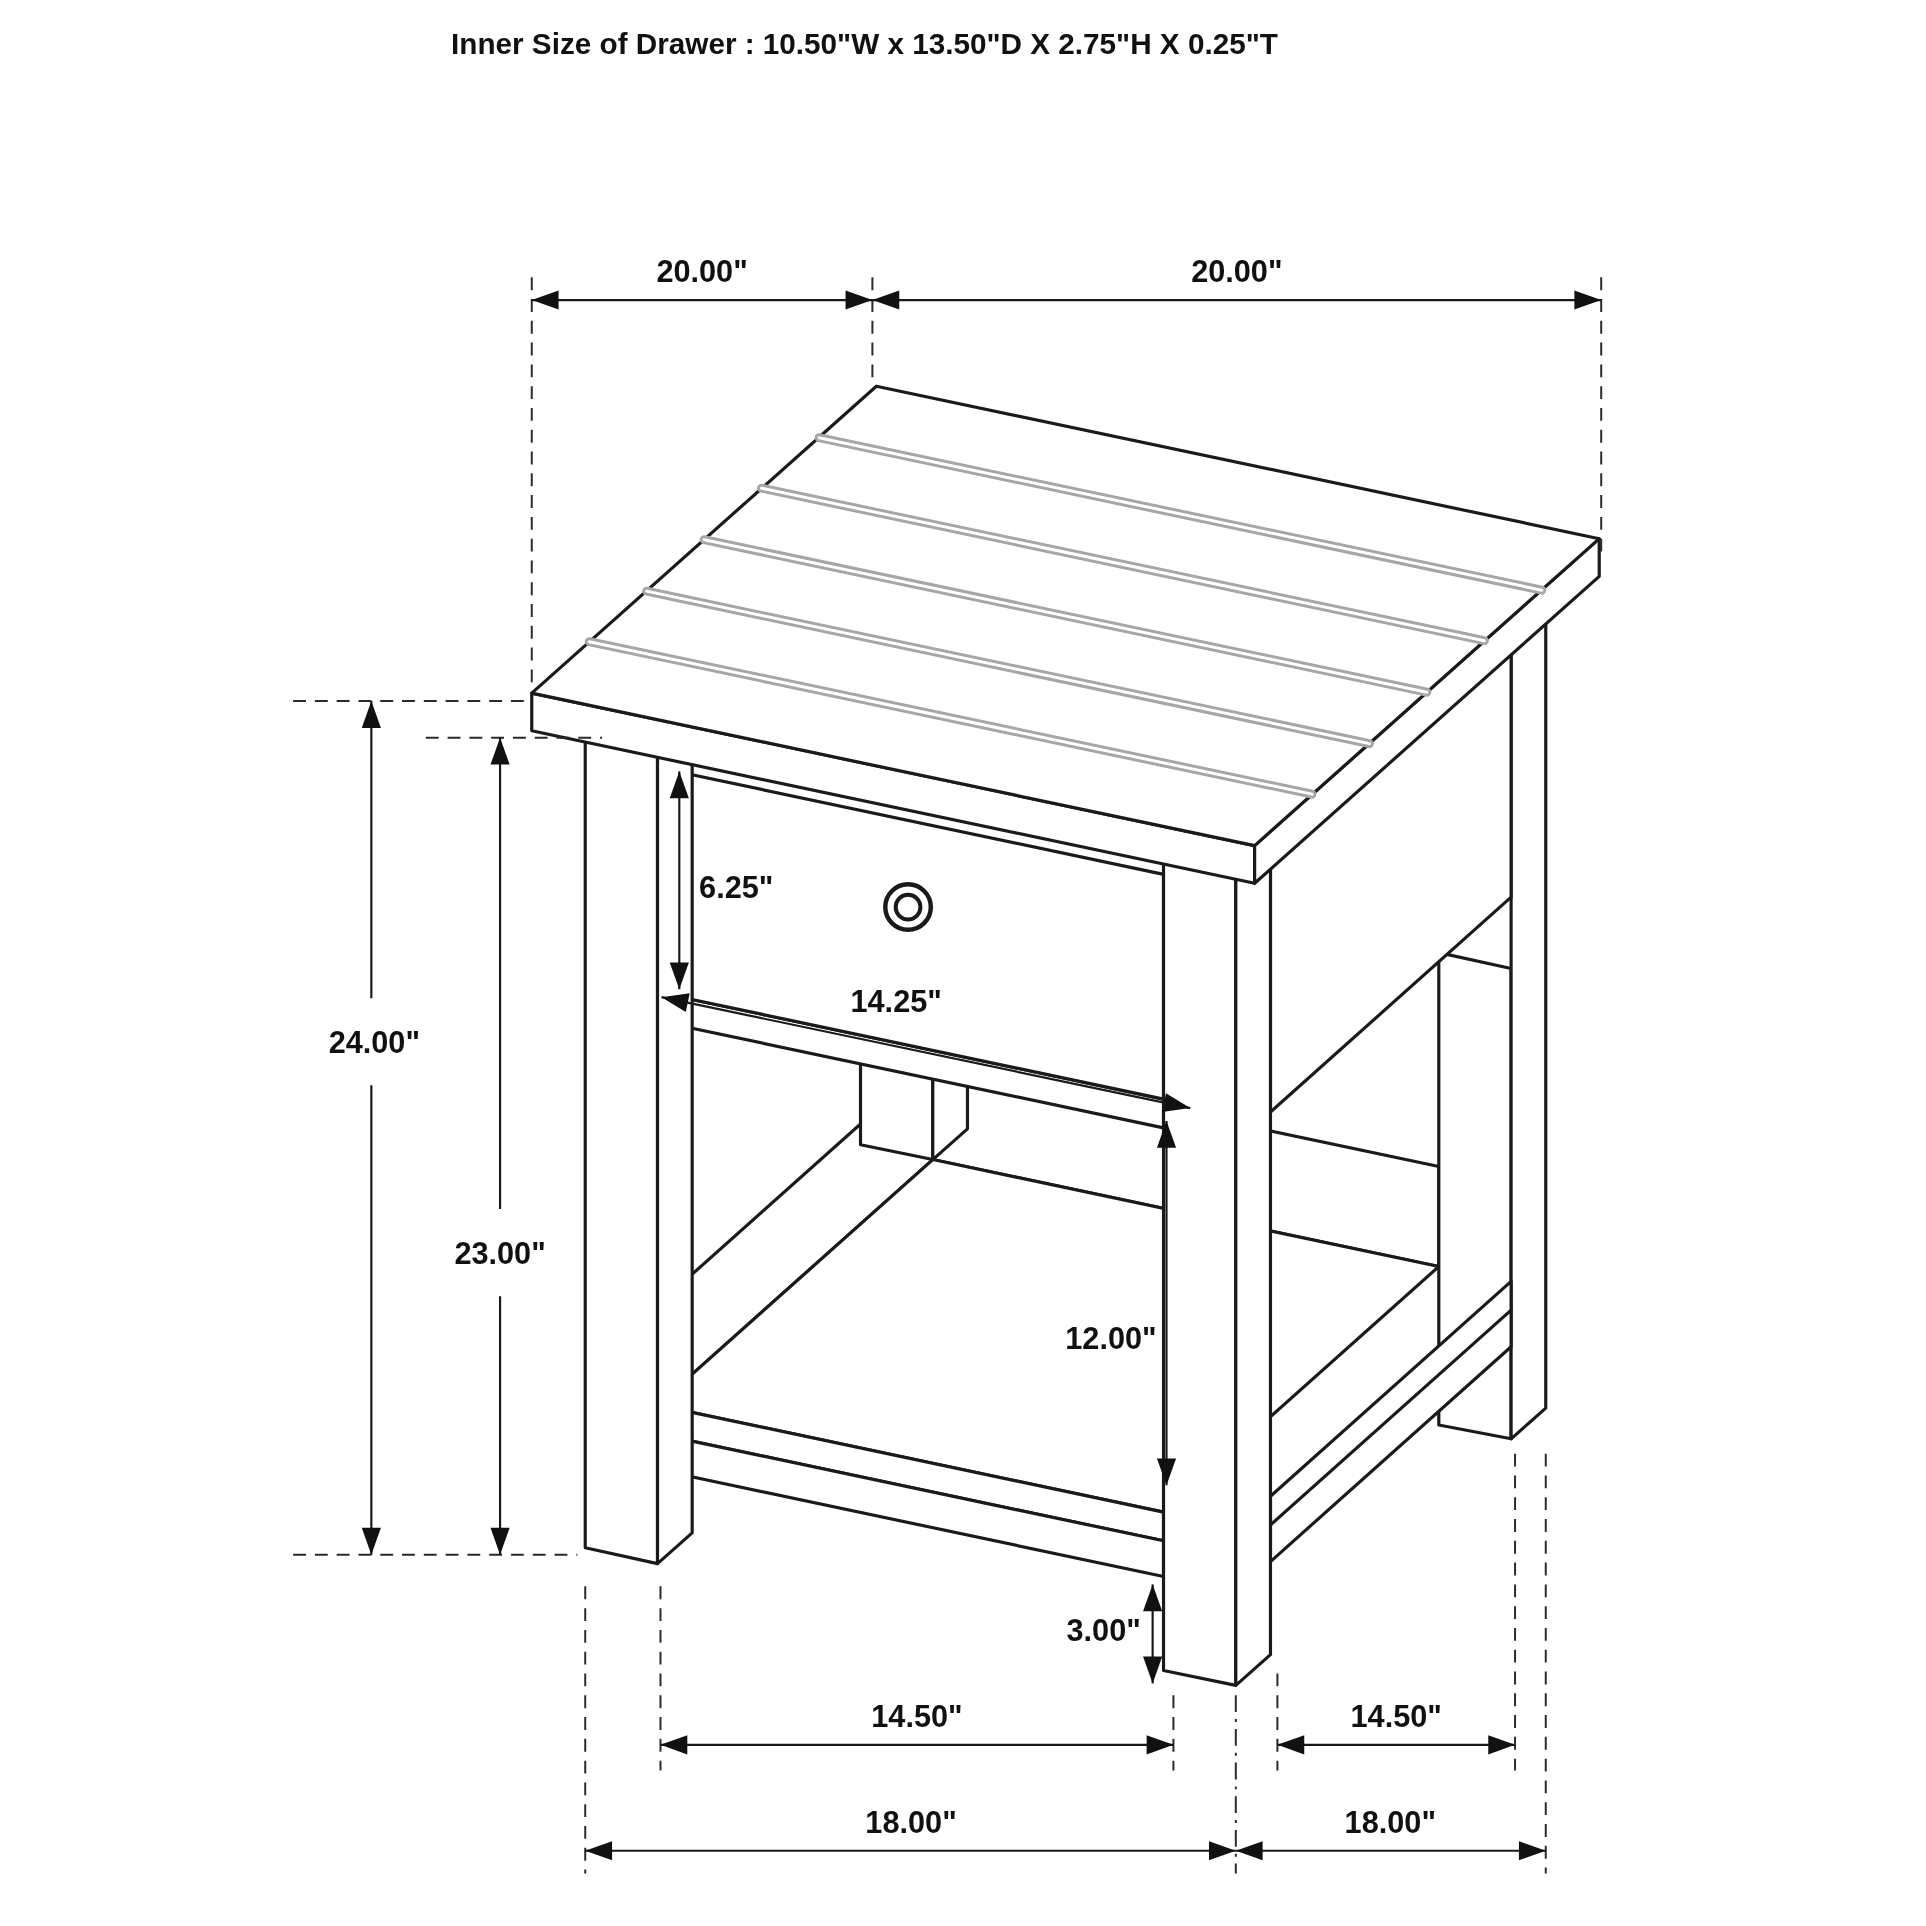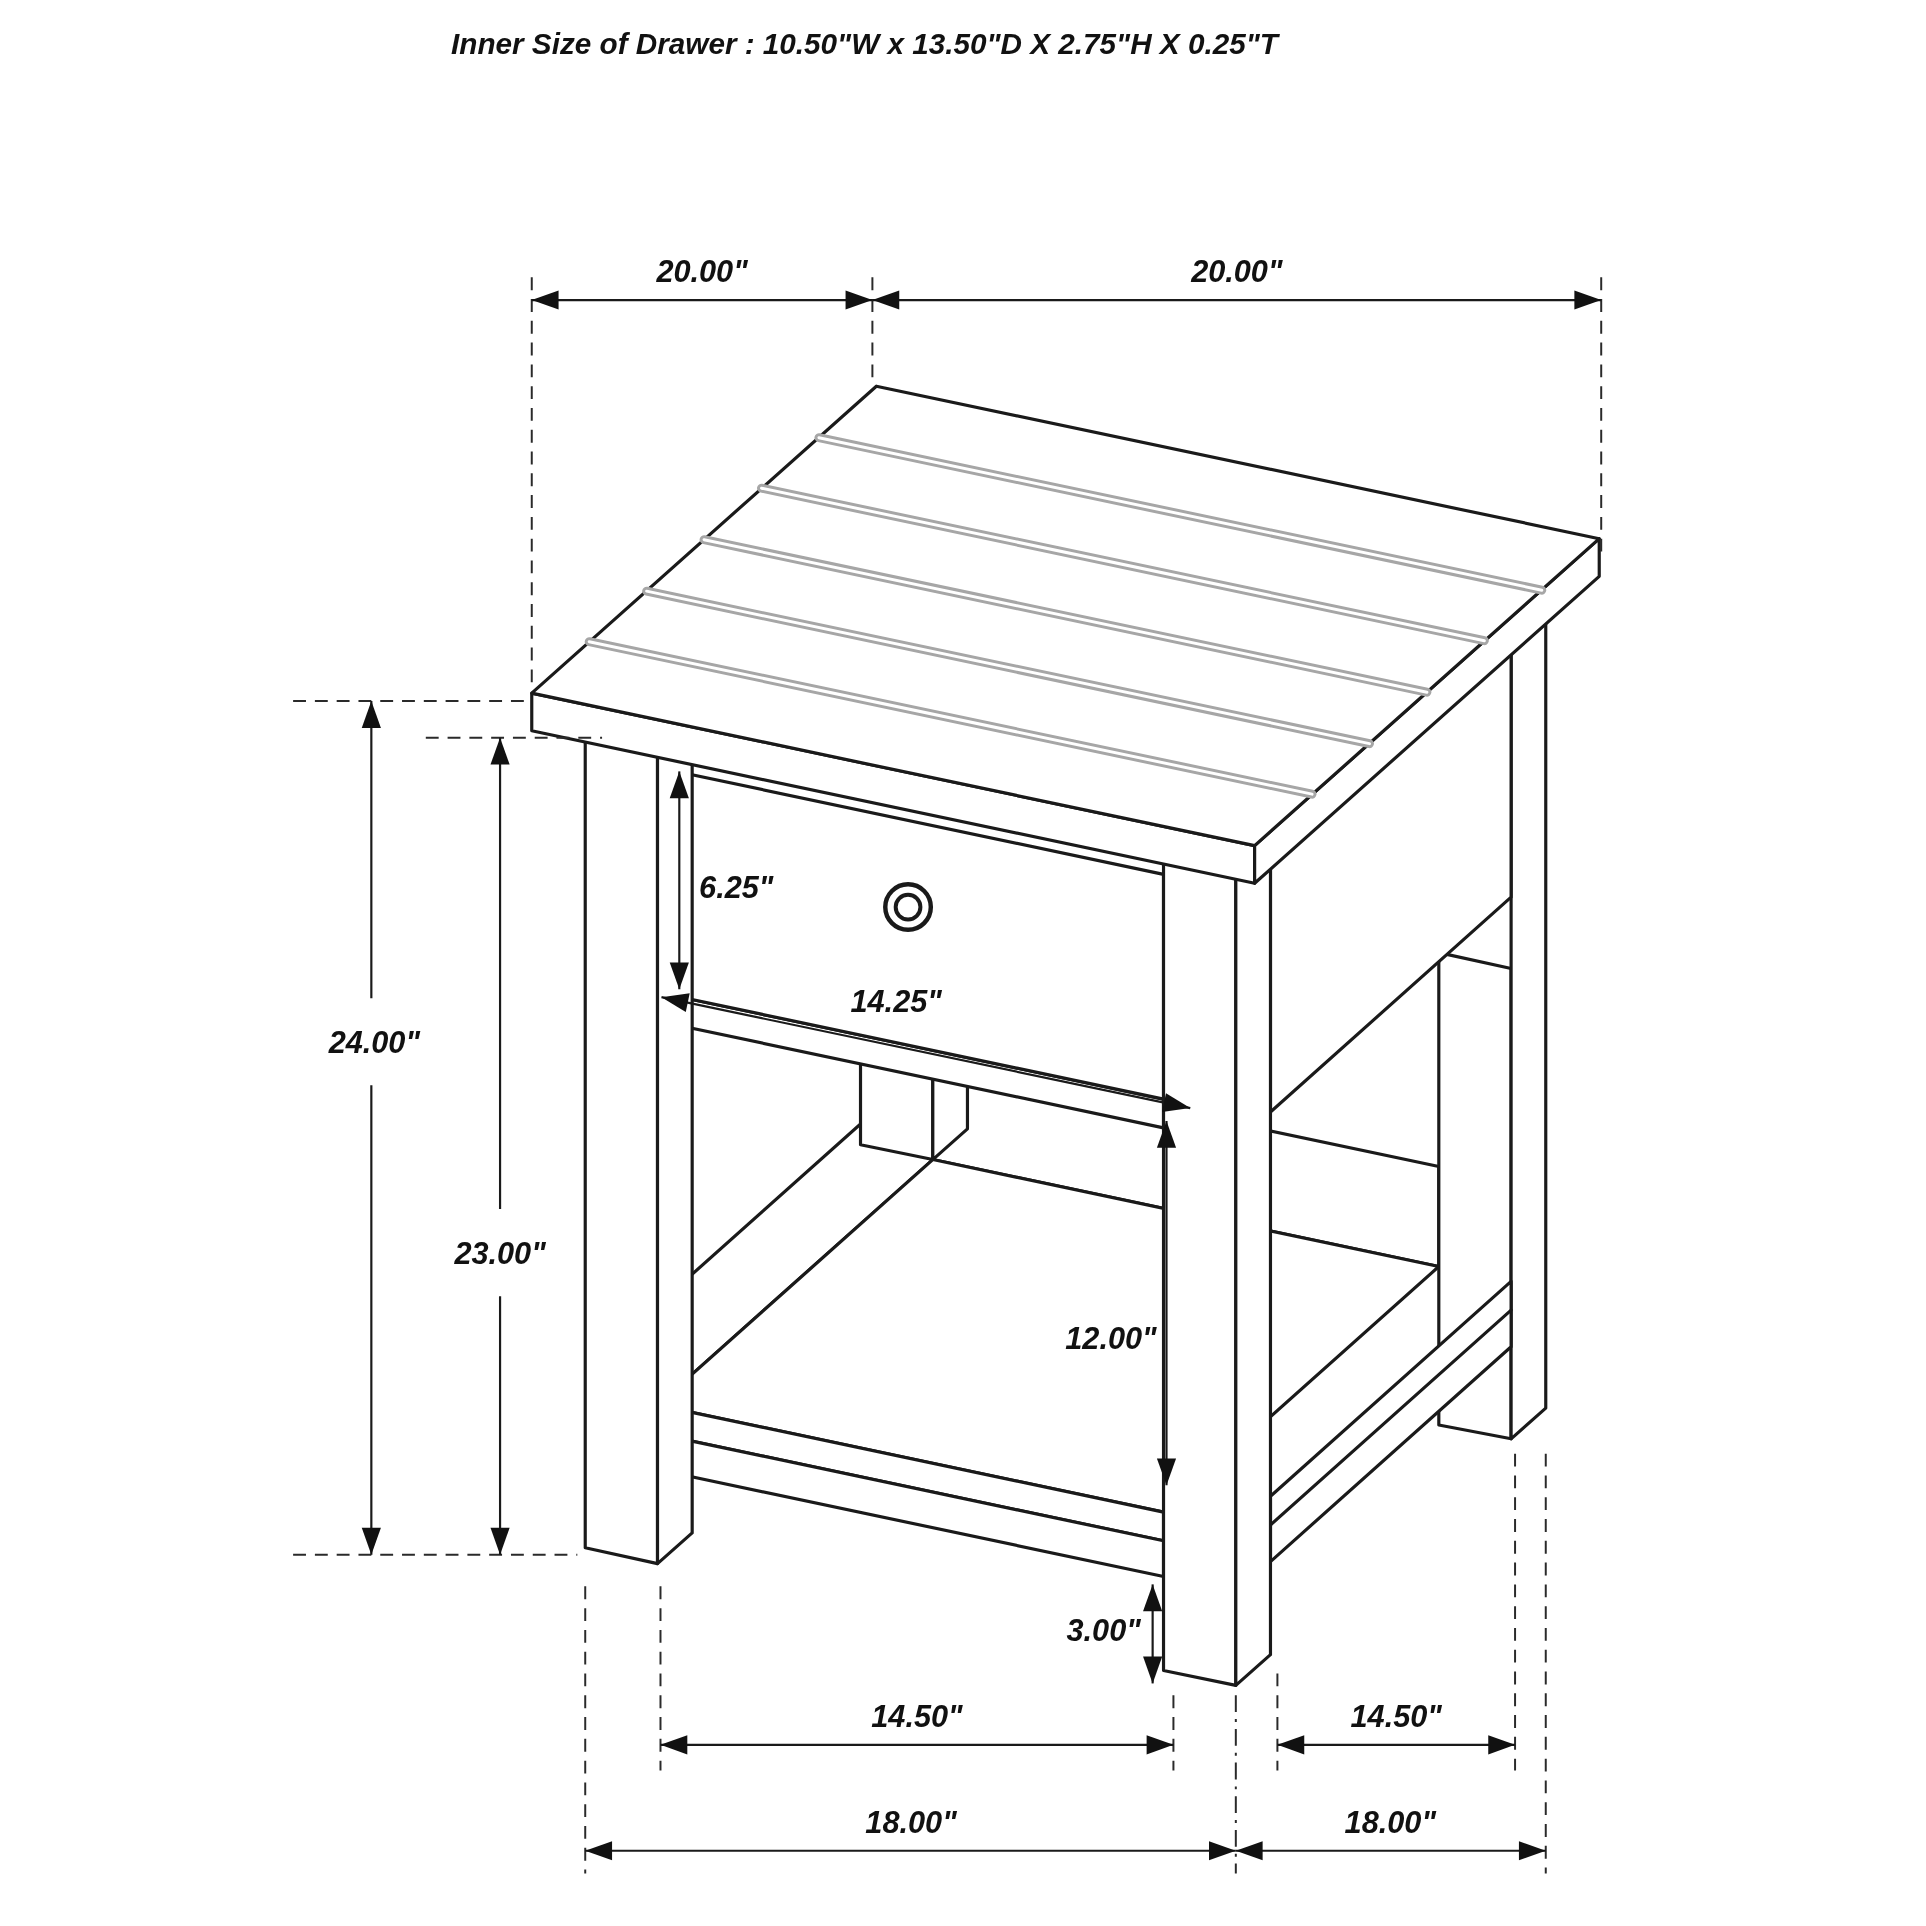--- a/index.html
+++ b/index.html
@@ -1,17 +1,17 @@
 <!DOCTYPE html>
 <html><head>
 <meta charset="utf-8">
 <style>
   html,body{margin:0;padding:0;background:#fff;}
   #stage{width:1861px;height:1927px;position:relative;background:#fff;
-         font-family:"Liberation Sans",sans-serif;font-style:italic;}
+         font-family:"Liberation Sans",sans-serif;}
   svg{display:block;}
   .edge{fill:#ffffff;stroke:#1a1a1a;stroke-width:3.2;stroke-linejoin:round;stroke-linecap:round;}
   .wire{fill:none;stroke:#1a1a1a;stroke-width:3.2;stroke-linejoin:round;stroke-linecap:round;}
   .plank{fill:none;stroke:#a6a6a6;stroke-width:9;stroke-linecap:round;}
   .plankgap{fill:none;stroke:#ffffff;stroke-width:3;stroke-linecap:round;}
   .dim{fill:none;stroke:#1a1a1a;stroke-width:2.2;}
   .ext{fill:none;stroke:#2a2a2a;stroke-width:2;stroke-dasharray:13 9;}
   .extdd{fill:none;stroke:#2a2a2a;stroke-width:2;stroke-dasharray:17 7 3 7;}
   .dimtext{font-family:"Liberation Sans",sans-serif;font-weight:bold;font-size:31px;fill:#111;}
   .titletext{font-family:"Liberation Sans",sans-serif;font-weight:bold;font-size:30px;fill:#111;}

